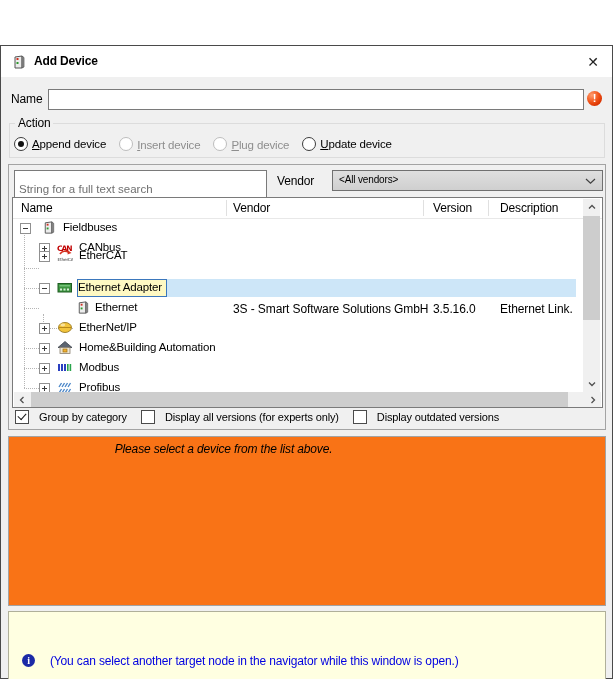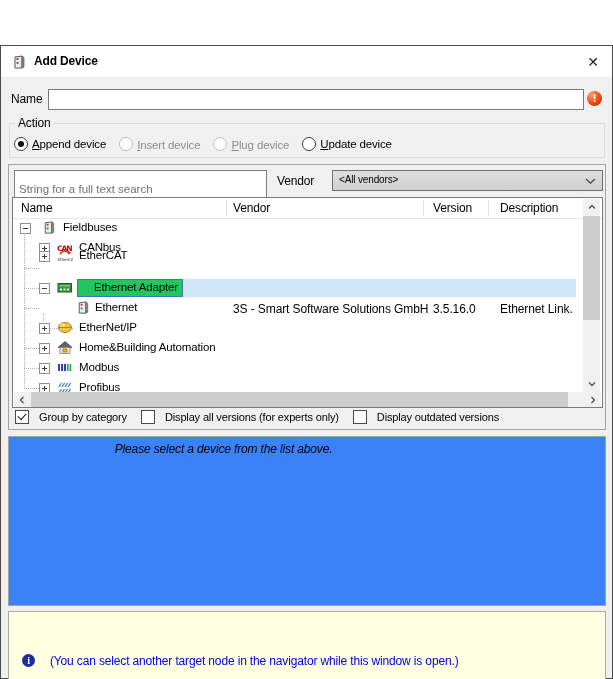--- a/index.html
+++ b/index.html
@@ -43,34 +43,34 @@
   .trow{position:absolute;left:0;right:0;height:20px;font-size:11.5px;}
   .trow .tlabel{position:absolute;top:3px;white-space:nowrap;}
   .ticon{position:absolute;top:2px;width:16px;height:15px;}
   .expander{position:absolute;top:5px;width:9px;height:9px;border:1px solid #909090;background:#fff;box-sizing:content-box;}
   .expander::before{content:"";position:absolute;left:2px;right:2px;top:4px;height:1px;background:#3a3a3a;}
   .expander.plus::after{content:"";position:absolute;top:2px;bottom:2px;left:4px;width:1px;background:#3a3a3a;}
   .dot-v{position:absolute;width:1px;border-left:1px dotted #b5b5b5;}
   .dot-h{position:absolute;height:1px;border-top:1px dotted #b5b5b5;}
   .cell{position:absolute;top:4px;font-size:12px;letter-spacing:-0.1px;white-space:nowrap;}
   #sel-bg{position:absolute;left:64px;right:26px;top:1px;height:18px;background:#cde6f8;}
-  #sel-label-box{position:absolute;left:64px;top:1px;height:14px;border:1px solid #3b77bc;background:#22c55e;padding:1px 4px 1px 16px;font-size:11.5px;white-space:nowrap;}
+  #sel-label-box{position:absolute;left:64px;top:1px;height:14px;border:1px solid #3b77bc;background:#fef9c3;padding:1px 4px 1px 0;font-size:11.5px;white-space:nowrap;}
   
   #vscroll{position:absolute;right:2px;top:1px;width:17px;height:193px;background:#f0f0f0;}
   #vthumb{position:absolute;left:0;right:0;top:17px;height:104px;background:#cdcdcd;}
   .sbtn{position:absolute;width:17px;height:16px;display:flex;align-items:center;justify-content:center;background:#f0f0f0;}
   #hscroll{position:absolute;left:1px;top:194px;width:587px;height:16px;background:#f0f0f0;}
   #hthumb{position:absolute;left:17px;top:0;height:16px;width:537px;background:#cdcdcd;}
   
   #checkbox-row{position:absolute;left:6px;top:245px;display:flex;gap:14px;align-items:center;font-size:11px;}
   .cb-item{display:flex;align-items:center;gap:10px;white-space:nowrap;}
   .checkbox{width:12px;height:12px;border:1px solid #4a4a4a;background:#fff;position:relative;flex:0 0 auto;}
   .checkbox.checked::after{content:"";position:absolute;left:2px;top:2px;width:7px;height:4px;border-left:1.6px solid #1a1a1a;border-bottom:1.6px solid #1a1a1a;transform:rotate(-48deg);}
   
-  #desc-panel{position:absolute;left:7px;top:390px;width:598px;height:170px;box-sizing:border-box;border:1px solid #a3a3a3;background:#3b82f6;}
+  #desc-panel{position:absolute;left:7px;top:390px;width:598px;height:170px;box-sizing:border-box;border:1px solid #a3a3a3;background:#f97316;}
   #desc-text{position:absolute;left:0;top:5px;width:72%;text-align:center;font-size:12px;font-style:italic;color:#000;}
   
   #info-panel{position:absolute;left:7px;top:565px;width:598px;height:70px;box-sizing:border-box;border:1px solid #b0b09a;background:#ffffe1;}
   #info-icon{position:absolute;left:13px;top:42px;width:13px;height:13px;border-radius:50%;background:#1b2aa6;color:#fff;font-size:10px;font-weight:bold;font-family:"Liberation Serif",serif;text-align:center;line-height:13px;}
   #info-text{position:absolute;left:41px;top:42px;font-size:12px;color:#0000e0;white-space:nowrap;}
   
   button{font-family:inherit;letter-spacing:-0.15px;}
   #add-device-btn{position:absolute;left:402px;top:642px;width:91px;height:23px;background:#cfcfcf;border:1px solid #b8b8b8;color:#9c9c9c;font-size:12px;}
   #close-btn-footer{position:absolute;left:525px;top:643px;width:70px;height:24px;background:#e3e3e3;border:1px solid #7c7c7c;color:#000;font-size:12px;cursor:pointer;}
 </style>

